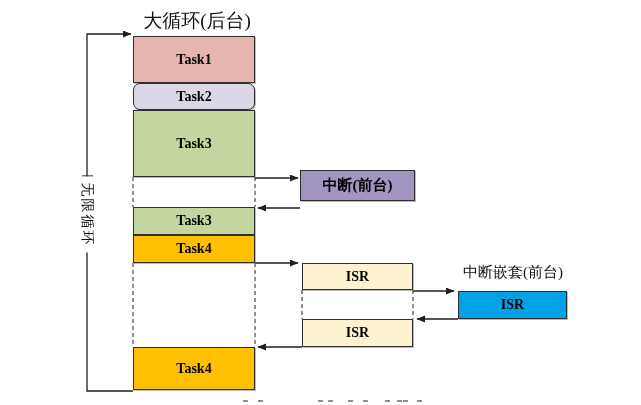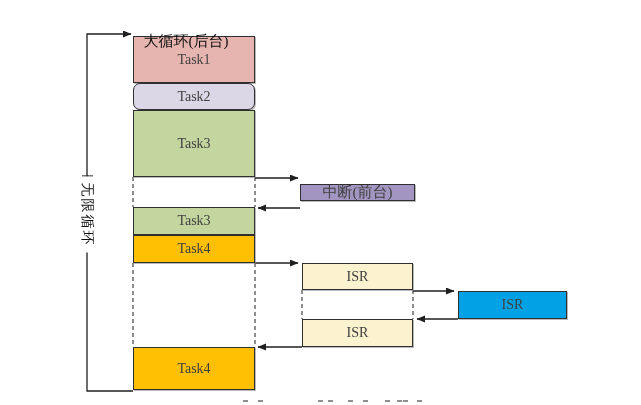--- a/index.html
+++ b/index.html
@@ -5,25 +5,25 @@
   html,body{margin:0;padding:0;background:#fff;}
   #canvas{
     position:relative;width:641px;height:405px;background:#ffffff;overflow:hidden;
     font-family:"Liberation Serif","DejaVu Serif",serif;color:#1c1c1c;
   }
   #lines{position:absolute;left:0;top:0;width:641px;height:405px;}
   .box{
     position:absolute;box-sizing:border-box;border:1px solid #2f2f2f;
     box-shadow:1px 1px 0 rgba(130,130,130,.55);
     display:flex;align-items:center;justify-content:center;
-    font-size:14px;line-height:1;color:#404040;white-space:nowrap;
+    font-size:14px;line-height:1;color:#000000;white-space:nowrap;font-weight:bold;
   }
   .box.cjk{font-size:15px;}
   .lbl{position:absolute;white-space:nowrap;color:#111;}
-  #bg-title{font-size:15px;width:164px;left:104px;top:8px;text-align:center;margin-top:24px;}
+  #bg-title{font-size:19px;width:164px;left:115px;top:8px;text-align:center;}
   #nested-title{font-size:15px;width:134px;left:446px;top:263px;text-align:center;}
   #loop-label{
     font-size:14px;letter-spacing:2px;width:76px;height:17px;left:49px;top:206px;
     text-align:center;background:#ffffff;transform:rotate(90deg);line-height:17px;
   }
   #caption{position:absolute;left:0;top:398px;width:641px;height:7px;}
   .cap-mark{position:absolute;top:2px;width:5px;height:2px;background:#8f8f8f;}
 </style>
 </head>
 <body>
@@ -54,28 +54,29 @@
       </g>
   </svg>
 
   <div id="boxes">
       <div class="box" style="left: 133px; top: 36px; width: 122px; height: 47px; background: rgb(231, 181, 176);">Task1</div>
       <div class="box" style="left: 133px; top: 83px; width: 122px; height: 27px; background: rgb(220, 215, 231); border-radius: 7px;">Task2</div>
       <div class="box" style="left: 133px; top: 110px; width: 122px; height: 67px; background: rgb(196, 214, 159);">Task3</div>
       <div class="box" style="left: 133px; top: 207px; width: 122px; height: 28px; background: rgb(196, 214, 159);">Task3</div>
       <div class="box" style="left: 133px; top: 235px; width: 122px; height: 28px; background: rgb(255, 192, 3);">Task4</div>
       <div class="box" style="left: 133px; top: 347px; width: 122px; height: 43px; background: rgb(255, 192, 3);">Task4</div>
-      <div class="box cjk" style="left: 300px; top: 184px; width: 115px; height: 17px; background: rgb(162, 149, 193); text-align: center;">中断(前台)</div>
+      <div class="box cjk" style="left: 300px; top: 170px; width: 115px; height: 31px; background: rgb(162, 149, 193); text-align: center;">中断(前台)</div>
       <div class="box" style="left: 302px; top: 263px; width: 111px; height: 27px; background: rgb(252, 242, 208);">ISR</div>
       <div class="box" style="left: 302px; top: 319px; width: 111px; height: 28px; background: rgb(252, 242, 208);">ISR</div>
       <div class="box" style="left: 458px; top: 291px; width: 109px; height: 28px; background: rgb(0, 162, 229);">ISR</div>
     </div>
 
   <div class="lbl" id="bg-title">大循环(后台)</div>
   <div class="lbl" id="loop-label">无限循环</div>
+  <div class="lbl" id="nested-title">中断嵌套(前台)</div>
 
   <div id="caption">
       <span class="cap-mark" style="left: 243px;"></span>
       <span class="cap-mark" style="left: 258px;"></span>
       <span class="cap-mark" style="left: 318px;"></span>
       <span class="cap-mark" style="left: 328px;"></span>
       <span class="cap-mark" style="left: 348px;"></span>
       <span class="cap-mark" style="left: 363px;"></span>
       <span class="cap-mark" style="left: 385px;"></span>
       <span class="cap-mark" style="left: 397px;"></span>

